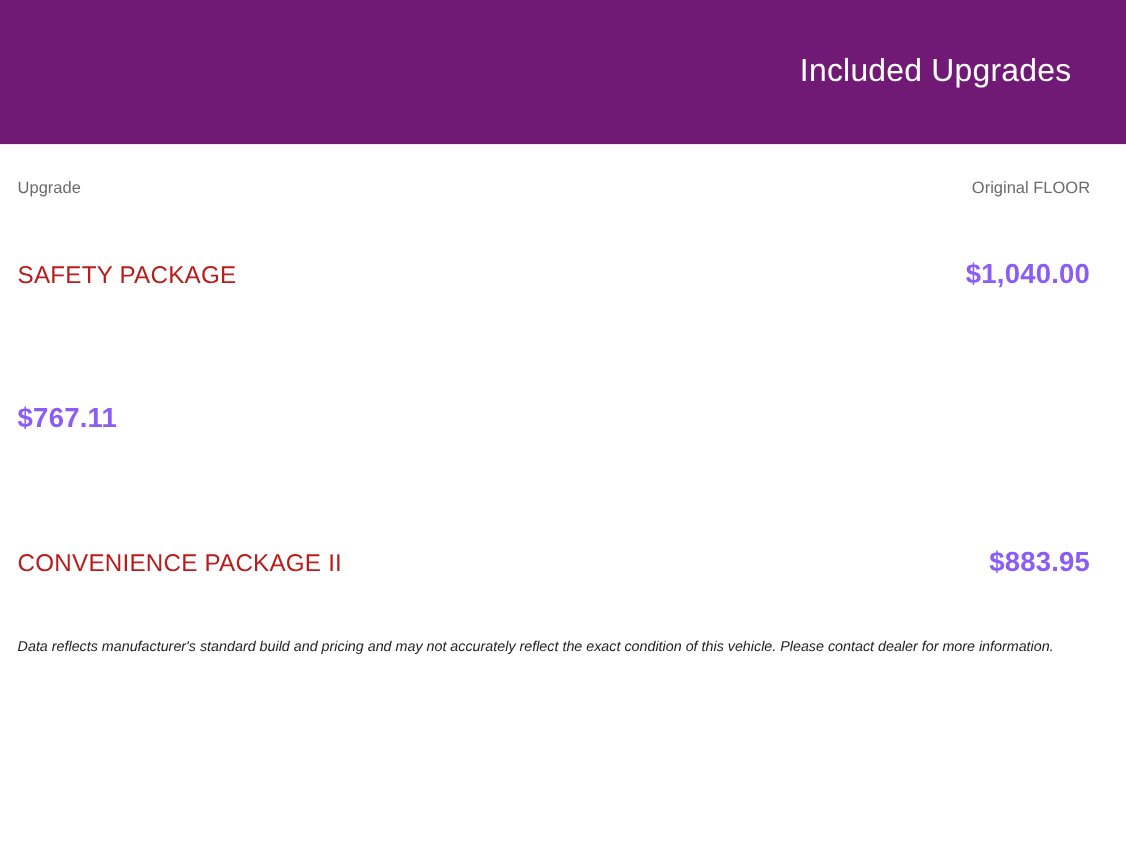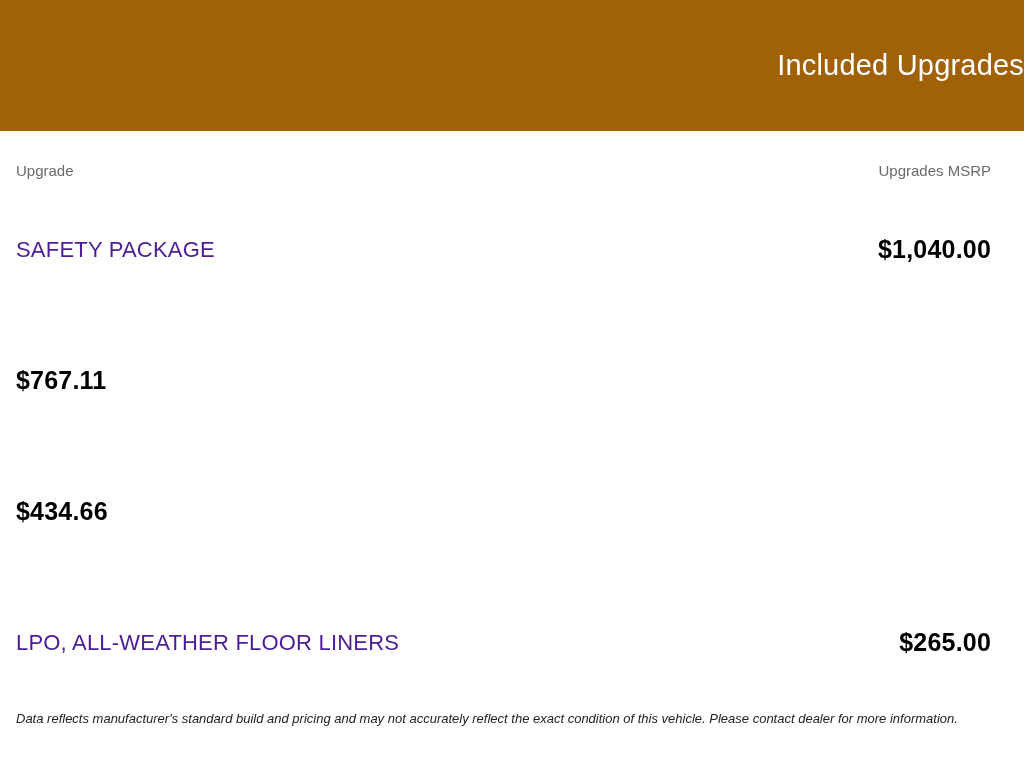--- a/index.html
+++ b/index.html
@@ -6,24 +6,25 @@
     margin: 0;
     padding: 0;
     width: 1024px;
     height: 768px;
     background: #ffffff;
     font-family: "Liberation Sans", sans-serif;
     overflow: hidden;
   }
   .topbar {
     height: 131px;
-    background: #a16207;
+    background: #701a75;
     display: flex;
     align-items: center;
     justify-content: flex-end;
+    padding-right: 50px;
     box-sizing: border-box;
   }
   .topbar-title {
     color: #ffffff;
     font-size: 29px;
     font-weight: 400;
     letter-spacing: 0.2px;
   }
   .content {
     padding: 0 33px 0 16px;
@@ -40,64 +41,61 @@
     margin-top: 5px;
   }
   .row {
     height: 131px;
     display: flex;
     align-items: center;
     justify-content: space-between;
   }
   .row-name {
     font-size: 22px;
-    color: #4c1d95;
+    color: #b91c1c;
     letter-spacing: 0.2px;
   }
   .row-price {
     font-size: 25px;
     font-weight: 700;
-    color: #000000;
+    color: #8b5cf6;
     letter-spacing: 0.2px;
   }
   .disclaimer {
     margin: 3px 33px 0 16px;
     font-size: 13px;
     font-style: italic;
     color: #222222;
     line-height: 1.3;
   }
 </style>
 </head>
 <body>
 
 <div class="topbar">
   <span class="topbar-title">Included Upgrades</span>
 </div>
 
 <div class="content">
   <div class="col-headers">
     <span>Upgrade</span>
-    <span>Upgrades MSRP</span>
+    <span>Original FLOOR</span>
   </div>
 
   <div class="rows">
   <div class="row">
     <span class="row-name">SAFETY PACKAGE</span>
     <span class="row-price">$1,040.00</span>
   </div>
 
   <div class="row">
     <span class="row-price">$767.11</span>
   </div>
 
   <div class="row">
-    <span class="row-price">$434.66</span>
+    <span class="row-name">CONVENIENCE PACKAGE II</span>
+    <span class="row-price">$883.95</span>
   </div>
 
-  <div class="row">
-    <span class="row-name">LPO, ALL-WEATHER FLOOR LINERS</span>
-    <span class="row-price">$265.00</span>
-  </div>
 </div>
 </div>
 
 <div class="disclaimer">Data reflects manufacturer's standard build and pricing and may not accurately reflect the exact condition of this vehicle. Please contact dealer for more information.</div>
 
 </body></html>

